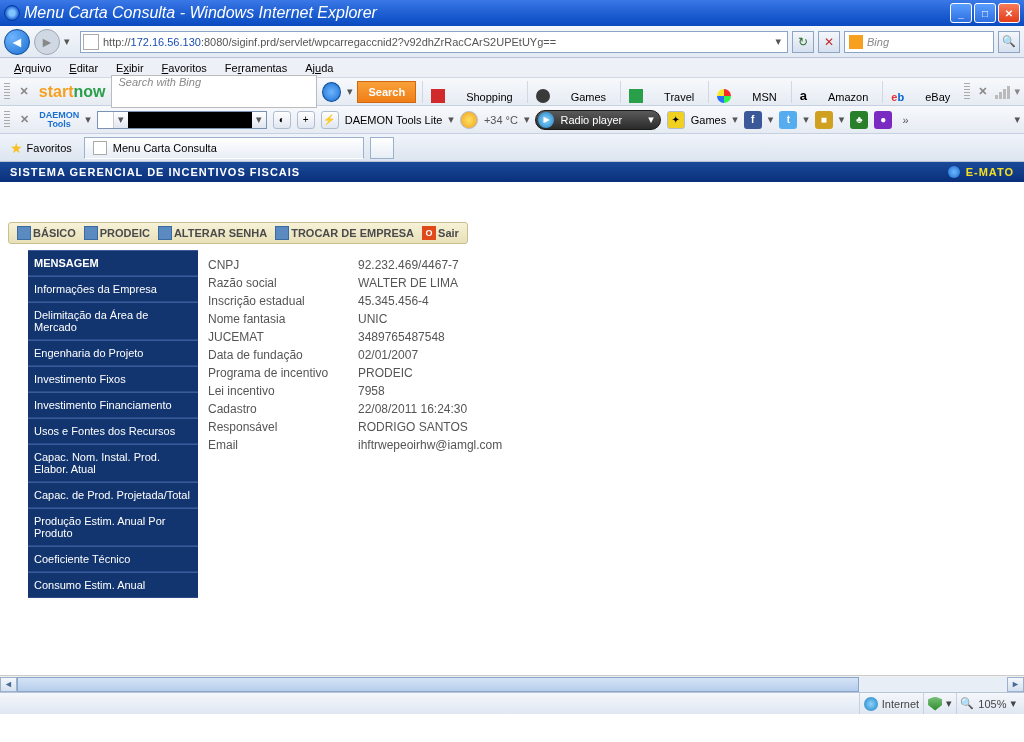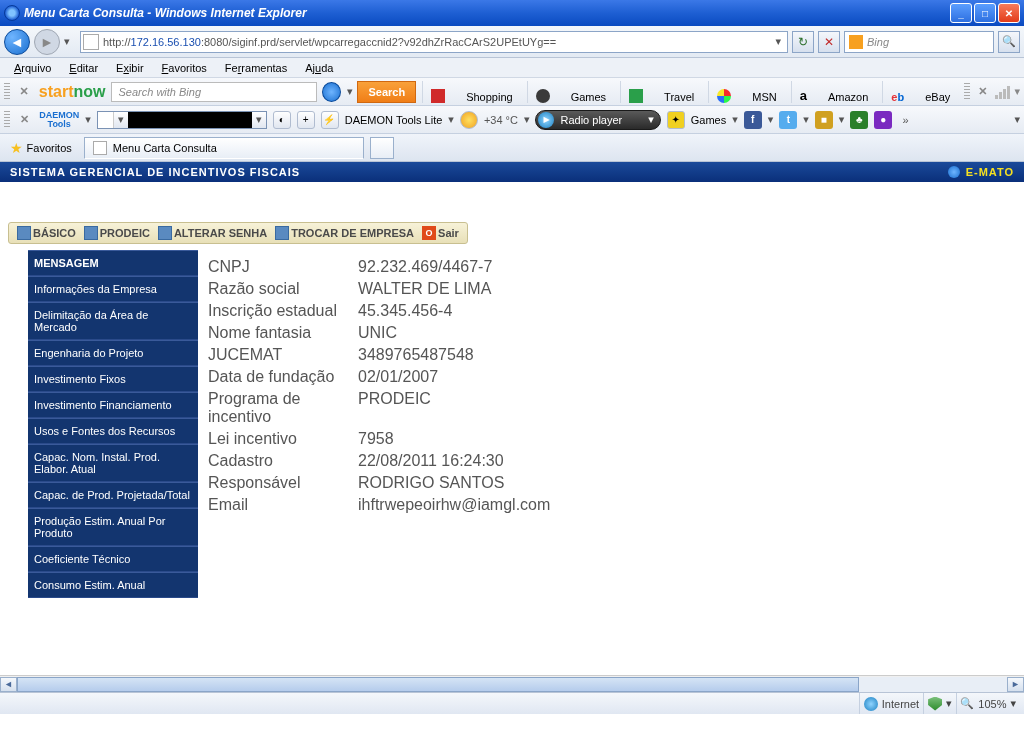--- a/index.html
+++ b/index.html
@@ -1,21 +1,21 @@
 <!DOCTYPE html>
 <html><head>
 <meta charset="utf-8">
 <style>
 * { box-sizing: border-box; margin: 0; padding: 0; }
 body { font-family: Tahoma, Arial, sans-serif; font-size: 11px; background: #fff; overflow: hidden; width: 1024px; height: 742px; }
 
 
 .titlebar { height: 26px; background: linear-gradient(to bottom, #3b78e7 0%, #1e5fd3 50%, #0a4ac0 100%); display: flex; align-items: center; color: #fff; padding: 0 4px; }
 .titlebar .ie-icon { width: 16px; height: 16px; background: radial-gradient(circle, #7fc3ff 30%, #1e5fd3 70%); border-radius: 50%; margin-right: 4px; border: 1px solid #063a9a; }
-.titlebar .title-text { flex: 1; font-weight: bold; font-size: 12px; font-style: italic; }
+.titlebar .title-text { flex: 1; font-weight: normal; font-size: 16px; font-style: italic; }
 .window-btns { display: flex; gap: 2px; }
 .win-btn { width: 22px; height: 20px; border: 1px solid #fff; border-radius: 3px; display: flex; align-items: center; justify-content: center; font-size: 10px; font-weight: bold; cursor: pointer; }
 .win-min { background: linear-gradient(#5b9eff,#2d6fe0); color:#fff; }
 .win-max { background: linear-gradient(#5b9eff,#2d6fe0); color:#fff; }
 .win-close { background: linear-gradient(#f77b5a,#e23c1a); color:#fff; }
 
 
 .navbar { height: 32px; background: linear-gradient(to bottom, #f4f7fb 0%, #e3eaf3 100%); border-bottom: 1px solid #b8c4d6; display: flex; align-items: center; padding: 2px 4px; gap: 4px; }
 .nav-back, .nav-fwd { width: 26px; height: 26px; border-radius: 50%; display: flex; align-items: center; justify-content: center; font-size: 14px; color: #fff; }
 .nav-back { background: radial-gradient(circle at 30% 30%, #6fb5ff, #1a6fd0); border: 1px solid #0a4a9a; }
@@ -34,21 +34,21 @@
 .menubar span { padding: 2px 8px; cursor: pointer; }
 .menubar span u { text-decoration: underline; }
 
 
 .toolbar { height: 28px; background: linear-gradient(to bottom, #f7f9fc, #e6ebf3); border-bottom: 1px solid #c5d0e0; display: flex; align-items: center; padding: 0 4px; gap: 6px; }
 .toolbar .grip { width: 6px; height: 18px; background: repeating-linear-gradient(to bottom, #aaa 0, #aaa 1px, transparent 1px, transparent 3px); }
 .toolbar .close-x { color: #888; font-weight: bold; cursor: pointer; padding: 0 4px; }
 .startnow { font-size: 16px; font-weight: bold; }
 .startnow .s1 { color: #f7a020; }
 .startnow .s2 { color: #2a9f4a; }
-.tb-search { width: 220px; height: 20px; border: 1px solid #bbb; padding: 0 6px; color: #888; font-style: italic; background: #fff; display: flex; align-items: center; }
+.tb-search { width: 220px; height: 33px; border: 1px solid #bbb; padding: 0 6px; color: #888; font-style: italic; background: #fff; display: flex; align-items: flex-start; }
 .tb-searchbtn { height: 22px; background: linear-gradient(#f9a13a,#f07e17); color: #fff; font-weight: bold; padding: 0 10px; border: 1px solid #d06810; display: flex; align-items: center; margin-left: -1px; }
 .tb-globe { width: 20px; height: 20px; background: radial-gradient(circle, #6fb5ff, #1a6fd0); border-radius: 50%; border: 1px solid #0a4a9a; margin-left: -1px; }
 .tb-link { display: flex; align-items: flex-end; gap: 21px; padding: 0 8px; cursor: pointer; height: 22px; border-left: 1px solid #d0d8e4; }
 .tb-ico { width: 14px; height: 14px; display: inline-block; }
 .ico-shop { background: #d02a2a; }
 .ico-games { background: #3a3a3a; border-radius: 50%; }
 .ico-travel { background: #2a9f4a; }
 .ico-msn { width: 14px; height: 14px; display: inline-block; background: conic-gradient(#f72a2a 0 90deg, #2af74a 90deg 180deg, #2a6ff7 180deg 270deg, #f7e72a 270deg 360deg); border-radius: 50%; }
 .ico-amazon { color: #000; font-weight: bold; font-size: 13px; }
 .ico-ebay .e1{color:#e53238;} .ico-ebay .e2{color:#0064d2;}
@@ -88,21 +88,21 @@
 .action-bar { margin: 40px 0 0 8px; height: 22px; background: linear-gradient(#f7f2d8,#e8e0b8); border: 1px solid #c8bf90; display: inline-flex; align-items: center; padding: 0 4px; border-radius: 3px; }
 .action-bar .ab-item { display: flex; align-items: center; gap: 2px; padding: 0 4px; font-size: 11px; font-weight: bold; color: #4a4a4a; cursor: pointer; }
 .action-bar .ab-ico { width: 14px; height: 14px; background: #5a8ac0; border: 1px solid #3a6aa0; }
 .action-bar .ab-sair { width: 14px; height: 14px; background: #e04a1a; color: #fff; font-size: 9px; text-align: center; line-height: 14px; }
 
 .main-cols { display: flex; margin-top: 6px; }
 .sidebar { width: 170px; margin-left: 28px; }
 .sidebar .sb-item { background: #13356f; color: #fff; font-size: 11px; padding: 6px 6px; border-bottom: 1px solid #2a4a8a; border-top: 1px solid #3a5a9a; cursor: pointer; min-height: 20px; display: flex; align-items: center; }
 .details { flex: 1; padding: 6px 10px; }
 .details table { border-collapse: collapse; }
-.details td { padding: 2px 10px 2px 0; font-size: 16px; color: #555; vertical-align: top; }
+.details td { padding: 2px 10px 2px 0; font-size: 12px; color: #555; vertical-align: top; }
 .details td.lbl { width: 150px; }
 
 
 .hscroll { position: absolute; bottom: 0; left: 0; right: 0; height: 17px; background: #f0f0f0; border-top: 1px solid #ccc; display: flex; align-items: center; }
 .hscroll .arrow { width: 17px; height: 15px; background: linear-gradient(#f5f8fc,#d5e0ee); border: 1px solid #9ab0cc; display: flex; align-items: center; justify-content: center; color: #4a6a9a; font-size: 9px; }
 .hscroll .track { flex: 1; height: 15px; background: #e8eef6; position: relative; }
 .hscroll .thumb { position: absolute; left: 0; width: 85%; height: 100%; background: linear-gradient(#d5e4f5,#b5ccec); border: 1px solid #8aa5c8; }
 
 
 .statusbar { height: 22px; background: linear-gradient(#f4f7fb,#e0e7f2); border-top: 1px solid #b8c4d6; display: flex; align-items: center; padding: 0 4px; font-size: 11px; color: #444; }

